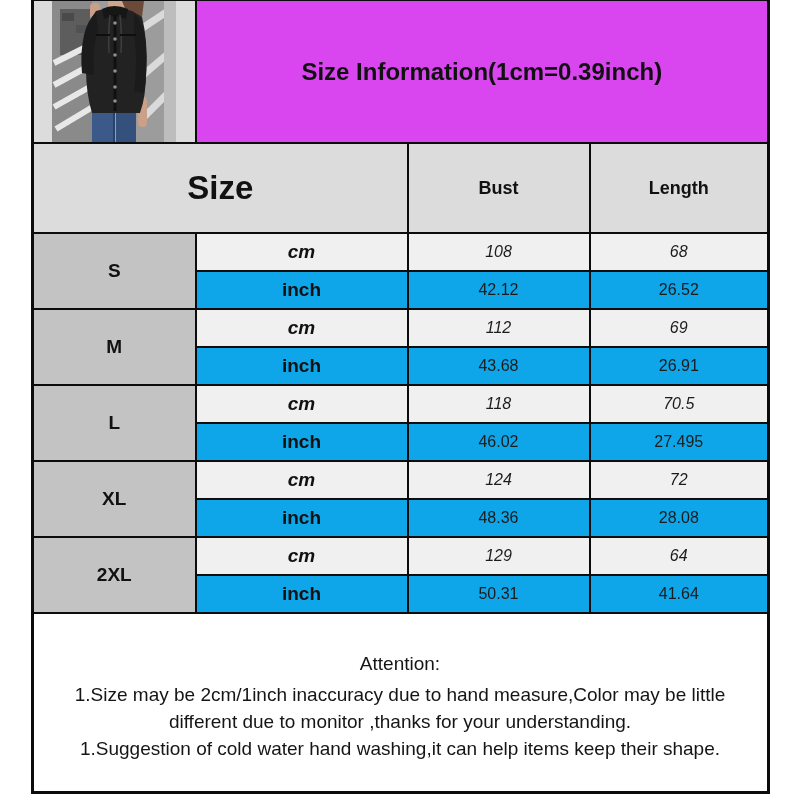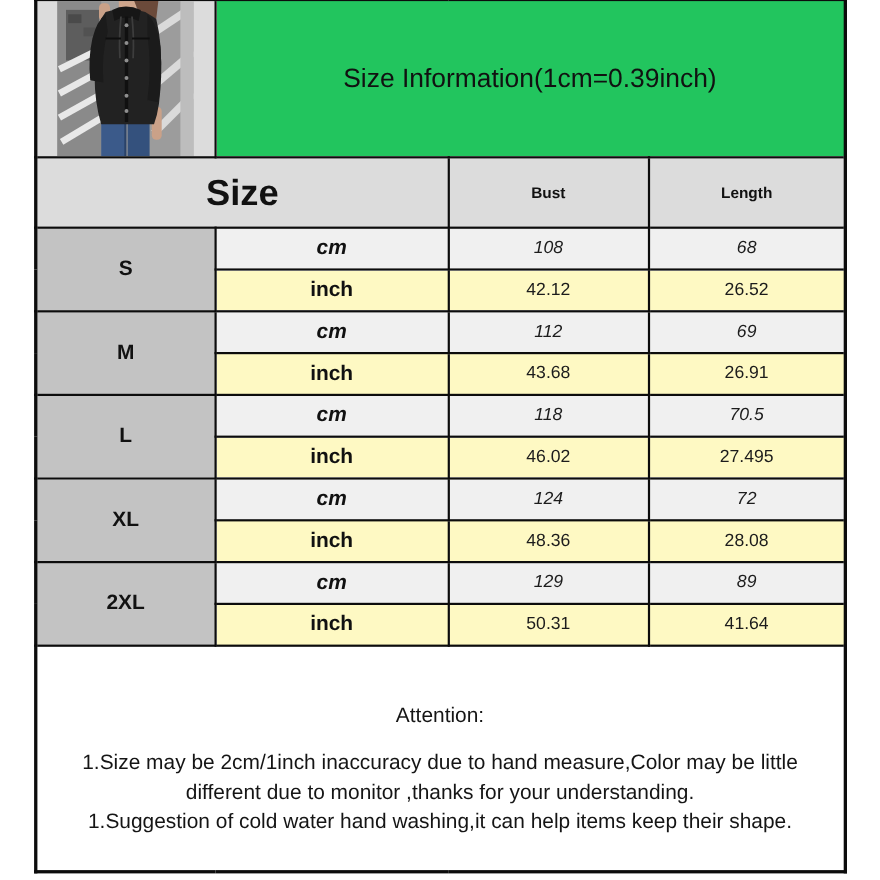--- a/index.html
+++ b/index.html
@@ -17,45 +17,45 @@
     background:#fff;
   }
   table.size-table td{
     border:2px solid #0c0c0c;
     text-align:center;vertical-align:middle;
     overflow:hidden;
   }
   .outer{border:3px solid #0c0c0c;}
   td.photo-cell{background:#dcdcdc;padding:0;border-width:3px;}
   td.title-cell{
-    background:#22c55e;border-width:3px;
-    font-weight:normal;font-size:24px;letter-spacing:0px;
+    background:#d946ef;border-width:3px;
+    font-weight:bold;font-size:24px;letter-spacing:0px;
   }
   td.size-head{
     background:#dcdcdc;border-width:3px;
     font-weight:bold;font-size:33px;
   }
   td.col-head{
     background:#dcdcdc;border-width:3px;
-    font-weight:bold;font-size:14px;
+    font-weight:bold;font-size:18px;
   }
   td.size-label{
     background:#c3c3c3;font-weight:bold;font-size:19px;border-width:3px;
   }
   tr.cm-row td.unit-cell, tr.cm-row td.val-cell{background:#f0f0f0;font-style:italic;}
-  tr.inch-row td.unit-cell, tr.inch-row td.val-cell{background:#fef9c3;}
+  tr.inch-row td.unit-cell, tr.inch-row td.val-cell{background:#0ea5e9;}
   td.unit-cell{font-weight:bold;font-size:19px;}
   td.val-cell{font-weight:normal;font-size:16px;color:#1c1c1c;}
   td.attention-cell{
     background:#ffffff;border-width:3px;
     text-align:left;vertical-align:top;
     padding:3px 8px 0 7px;
     font-size:19px;line-height:27px;color:#151515;
   }
-  .att-head{margin:16px;}
+  .att-head{margin:4px;}
   .att-line{margin:0;}
   .photo-wrap{
     width:100%;height:100%;
     display:flex;align-items:center;justify-content:center;
   }
   .photo-wrap svg{display:block;}
 </style>
 </head>
 <body>
 
@@ -129,21 +129,21 @@
             </g>
 
             <line x1="44" y1="34" x2="58" y2="34" stroke="#0e0e0e" stroke-width="2"></line>
             <line x1="68" y1="34" x2="84" y2="34" stroke="#0e0e0e" stroke-width="2"></line>
           </svg>
         </div>
       </td>
       <td class="title-cell" colspan="3">Size Information(1cm=0.39inch)</td>
     </tr>
 
-    <tr style="height:64px">
+    <tr style="height:90px">
       <td class="size-head" colspan="2">Size</td>
       <td class="col-head">Bust</td>
       <td class="col-head">Length</td>
     </tr>
 
     <tr class="cm-row" style="height:38px">
       <td class="size-label" rowspan="2">S</td>
       <td class="unit-cell">cm</td>
       <td class="val-cell">108</td>
       <td class="val-cell">68</td>
@@ -187,21 +187,21 @@
     <tr class="inch-row" style="height:38px">
       <td class="unit-cell">inch</td>
       <td class="val-cell">48.36</td>
       <td class="val-cell">28.08</td>
     </tr>
 
     <tr class="cm-row" style="height:38px">
       <td class="size-label" rowspan="2">2XL</td>
       <td class="unit-cell">cm</td>
       <td class="val-cell">129</td>
-      <td class="val-cell">89</td>
+      <td class="val-cell">64</td>
     </tr>
     <tr class="inch-row" style="height:38px">
       <td class="unit-cell">inch</td>
       <td class="val-cell">50.31</td>
       <td class="val-cell">41.64</td>
     </tr>
 
     <tr>
       <td class="attention-cell" colspan="4">
         <p class="att-head">Attention:</p>

